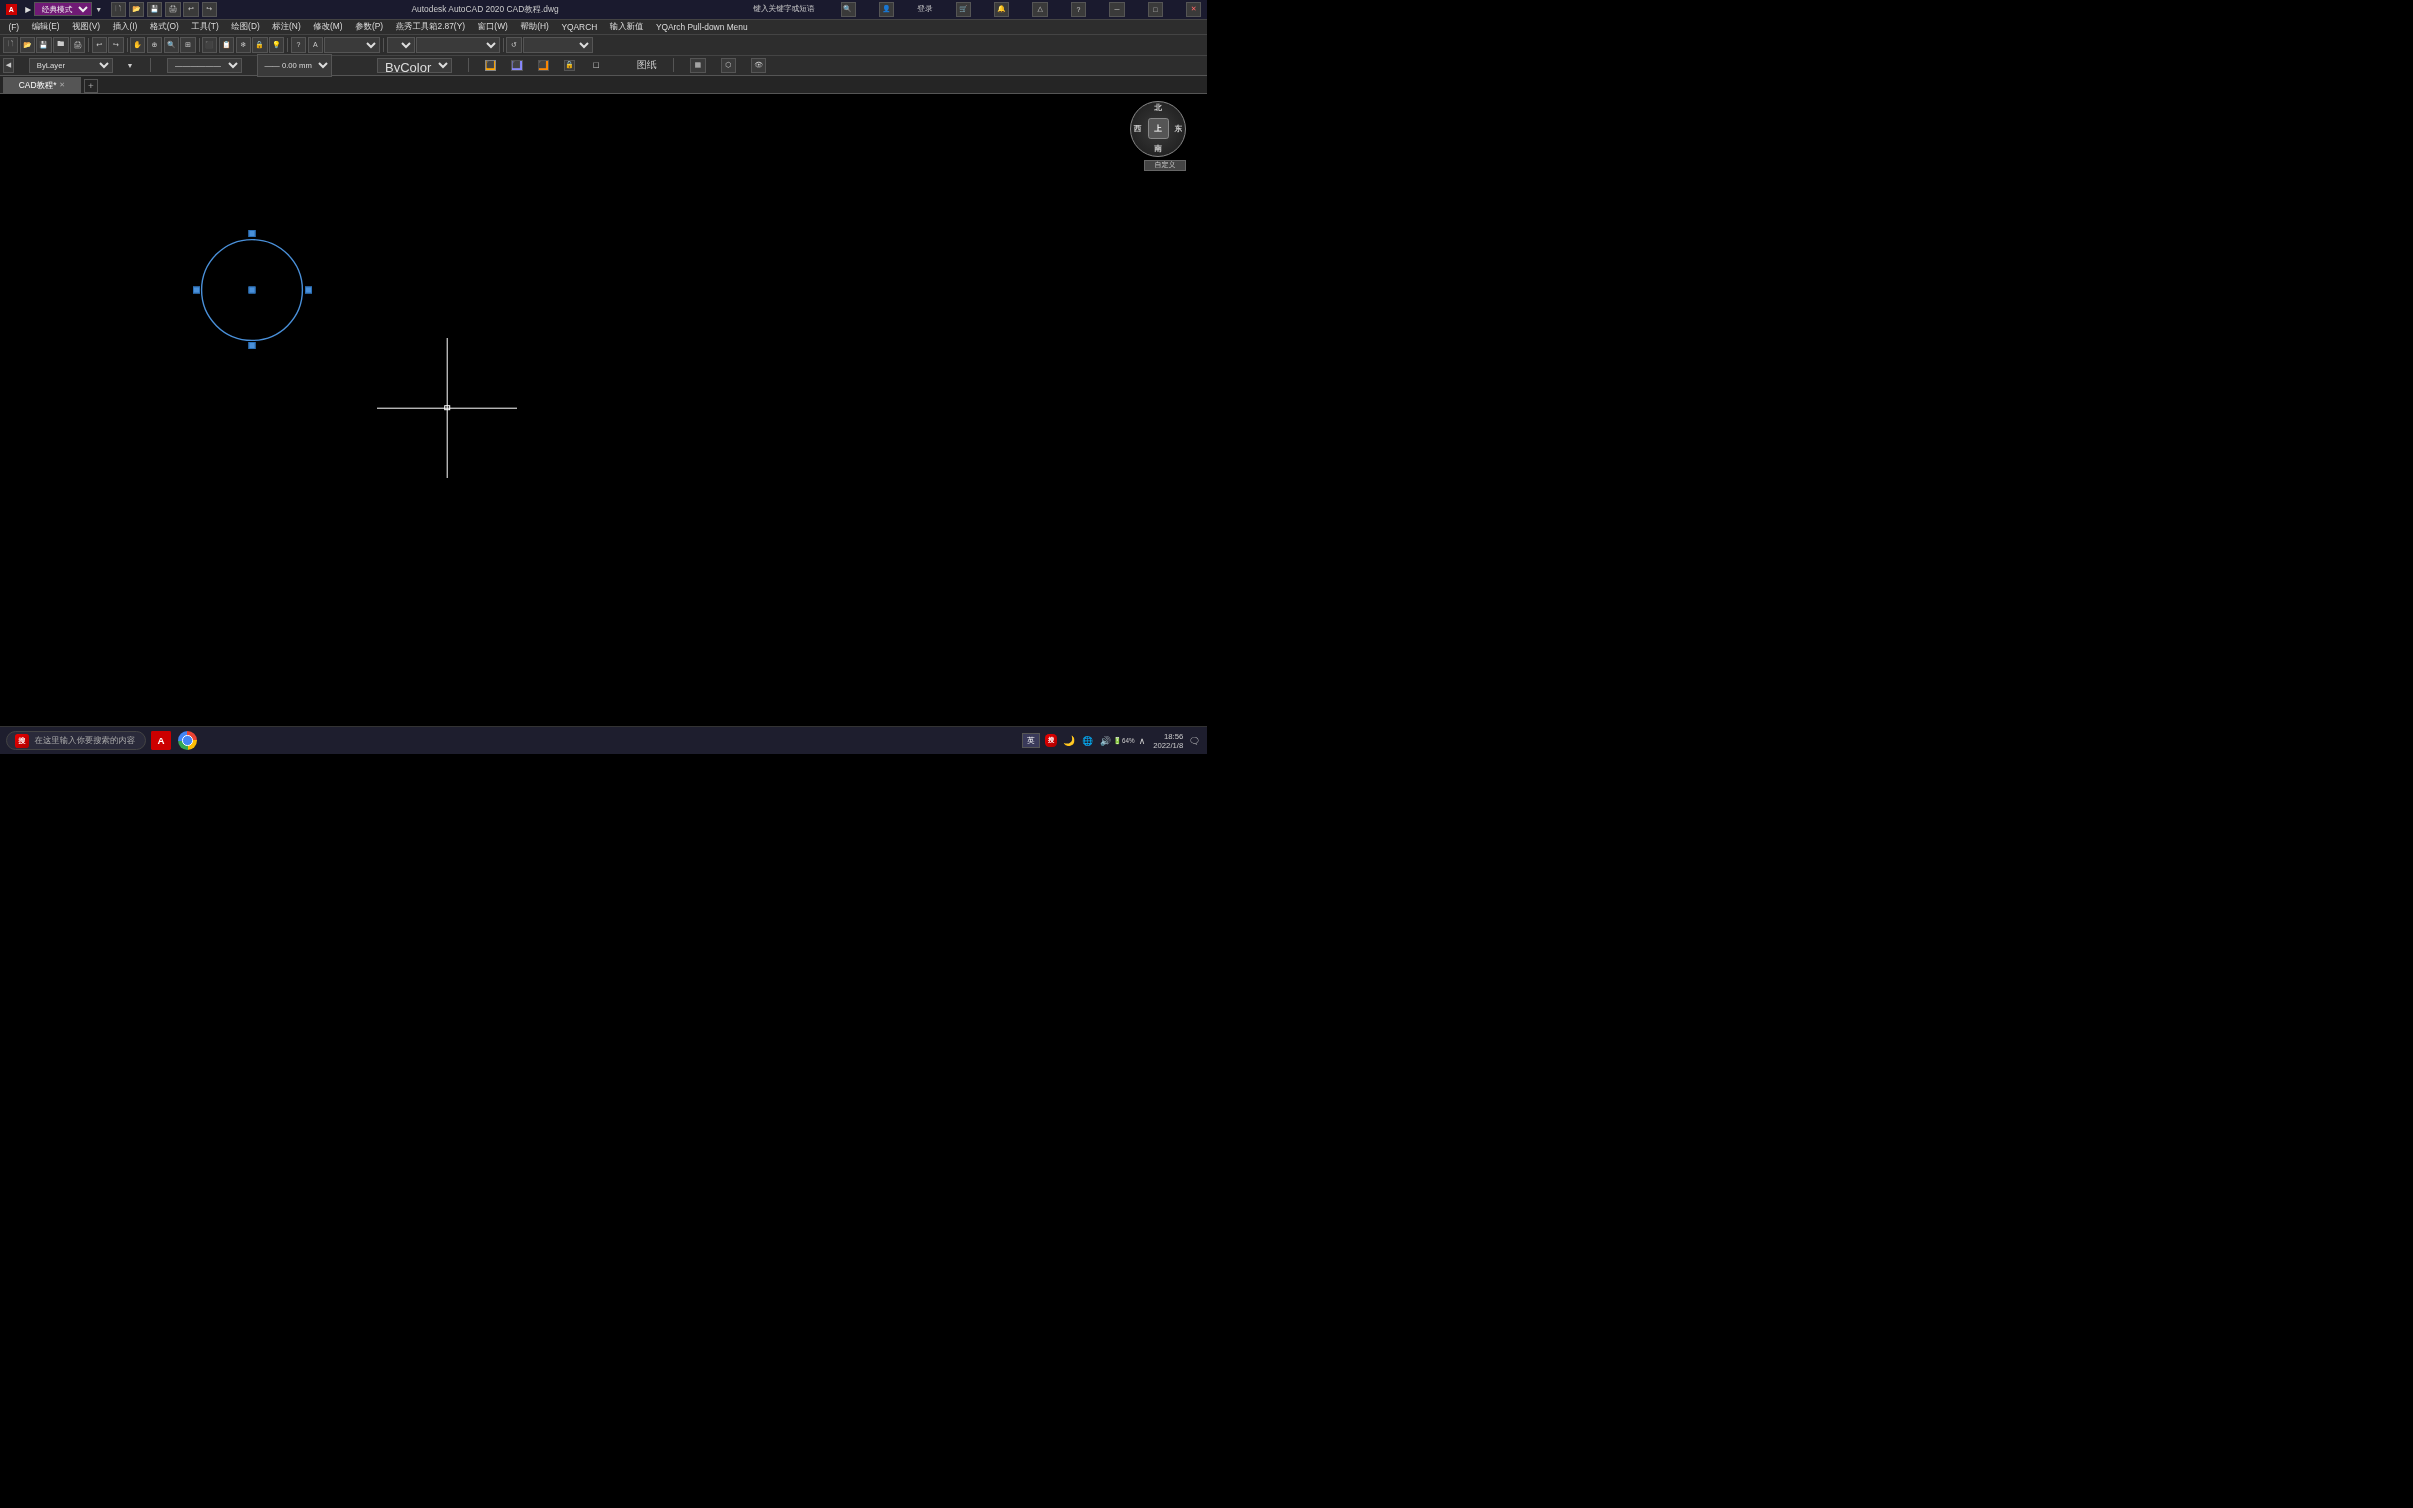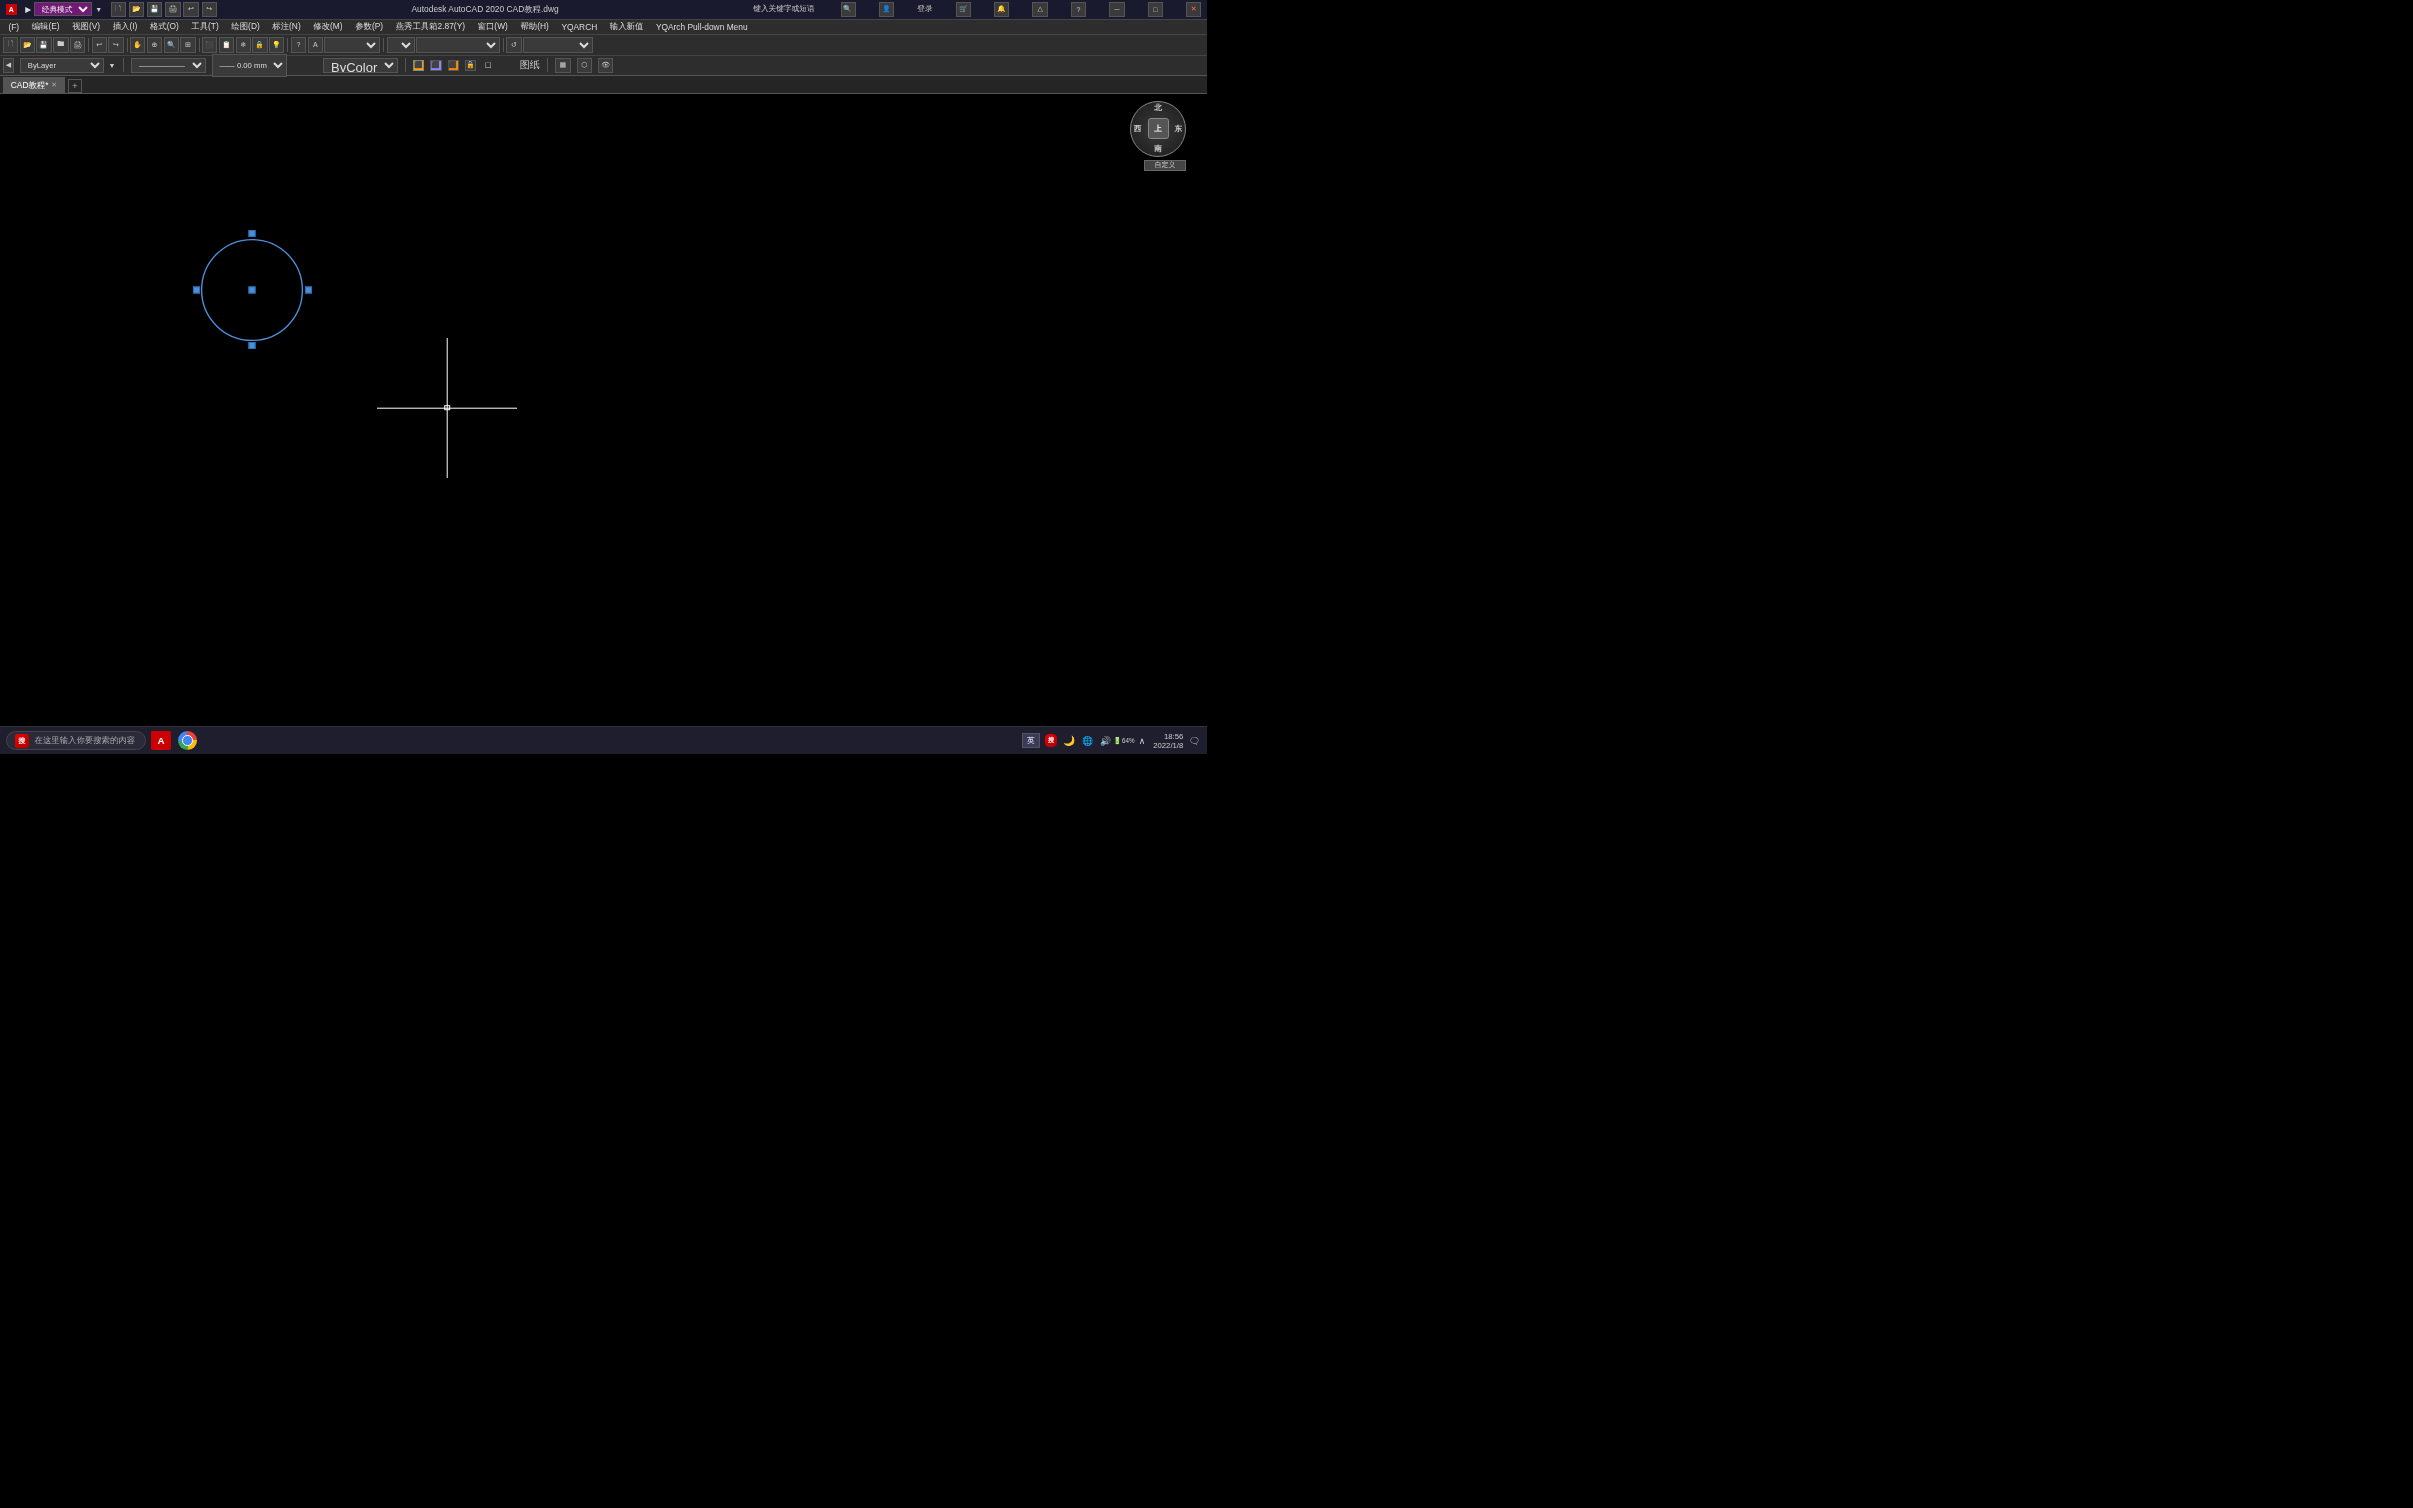--- a/index.html
+++ b/index.html
@@ -112,21 +112,21 @@
     }
 
     
     #toolbar2 {
       width: 100%;
       height: 19.6px;
       background: #2d2d2d;
       display: flex;
       align-items: center;
       padding: 0 2.8px;
-      gap: 6px;
+      gap: 15px;
       border-bottom: 0.7px solid #555;
     }
     .layer-dropdown {
       height: 15.4px;
       min-width: 84px;
       background: #3a3a3a;
       border: 0.7px solid #555;
       color: #ddd;
       font-size: 7.7px;
       padding: 0 2.8px;
@@ -165,21 +165,21 @@
       width: 100%;
       height: 18px;
       background: #252525;
       display: flex;
       align-items: flex-end;
       padding: 0 2.8px;
       border-bottom: 0.7px solid #555;
     }
     .tab {
       height: 15.4px;
-      padding: 0 7px;
+      padding: 0 15px;
       background: #3a3a3a;
       border: 0.7px solid #555;
       border-bottom: none;
       color: #ddd;
       font-size: 8.4px;
       display: flex;
       align-items: center;
       gap: 2.8px;
       cursor: pointer;
     }

